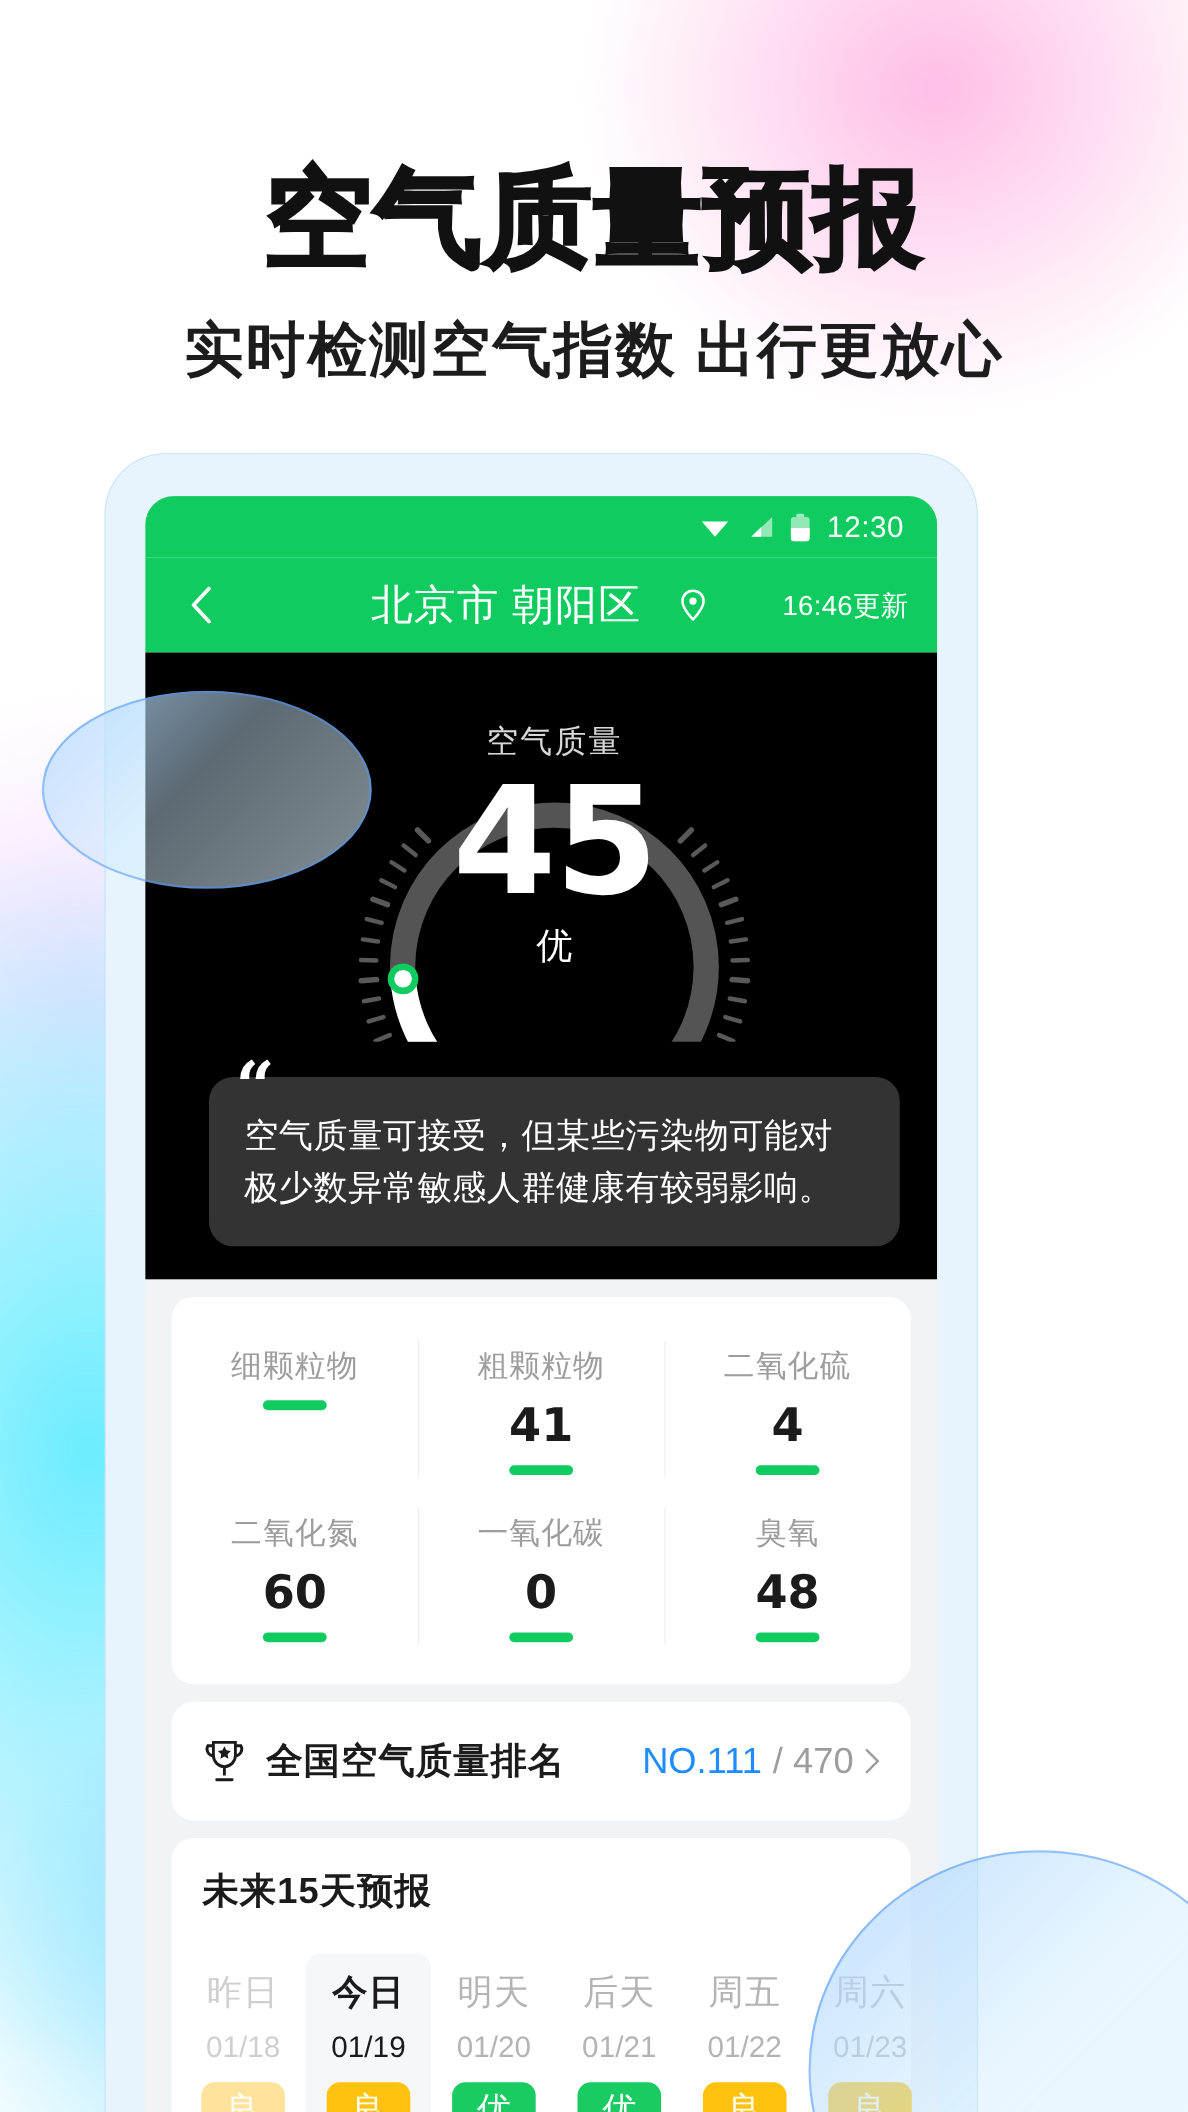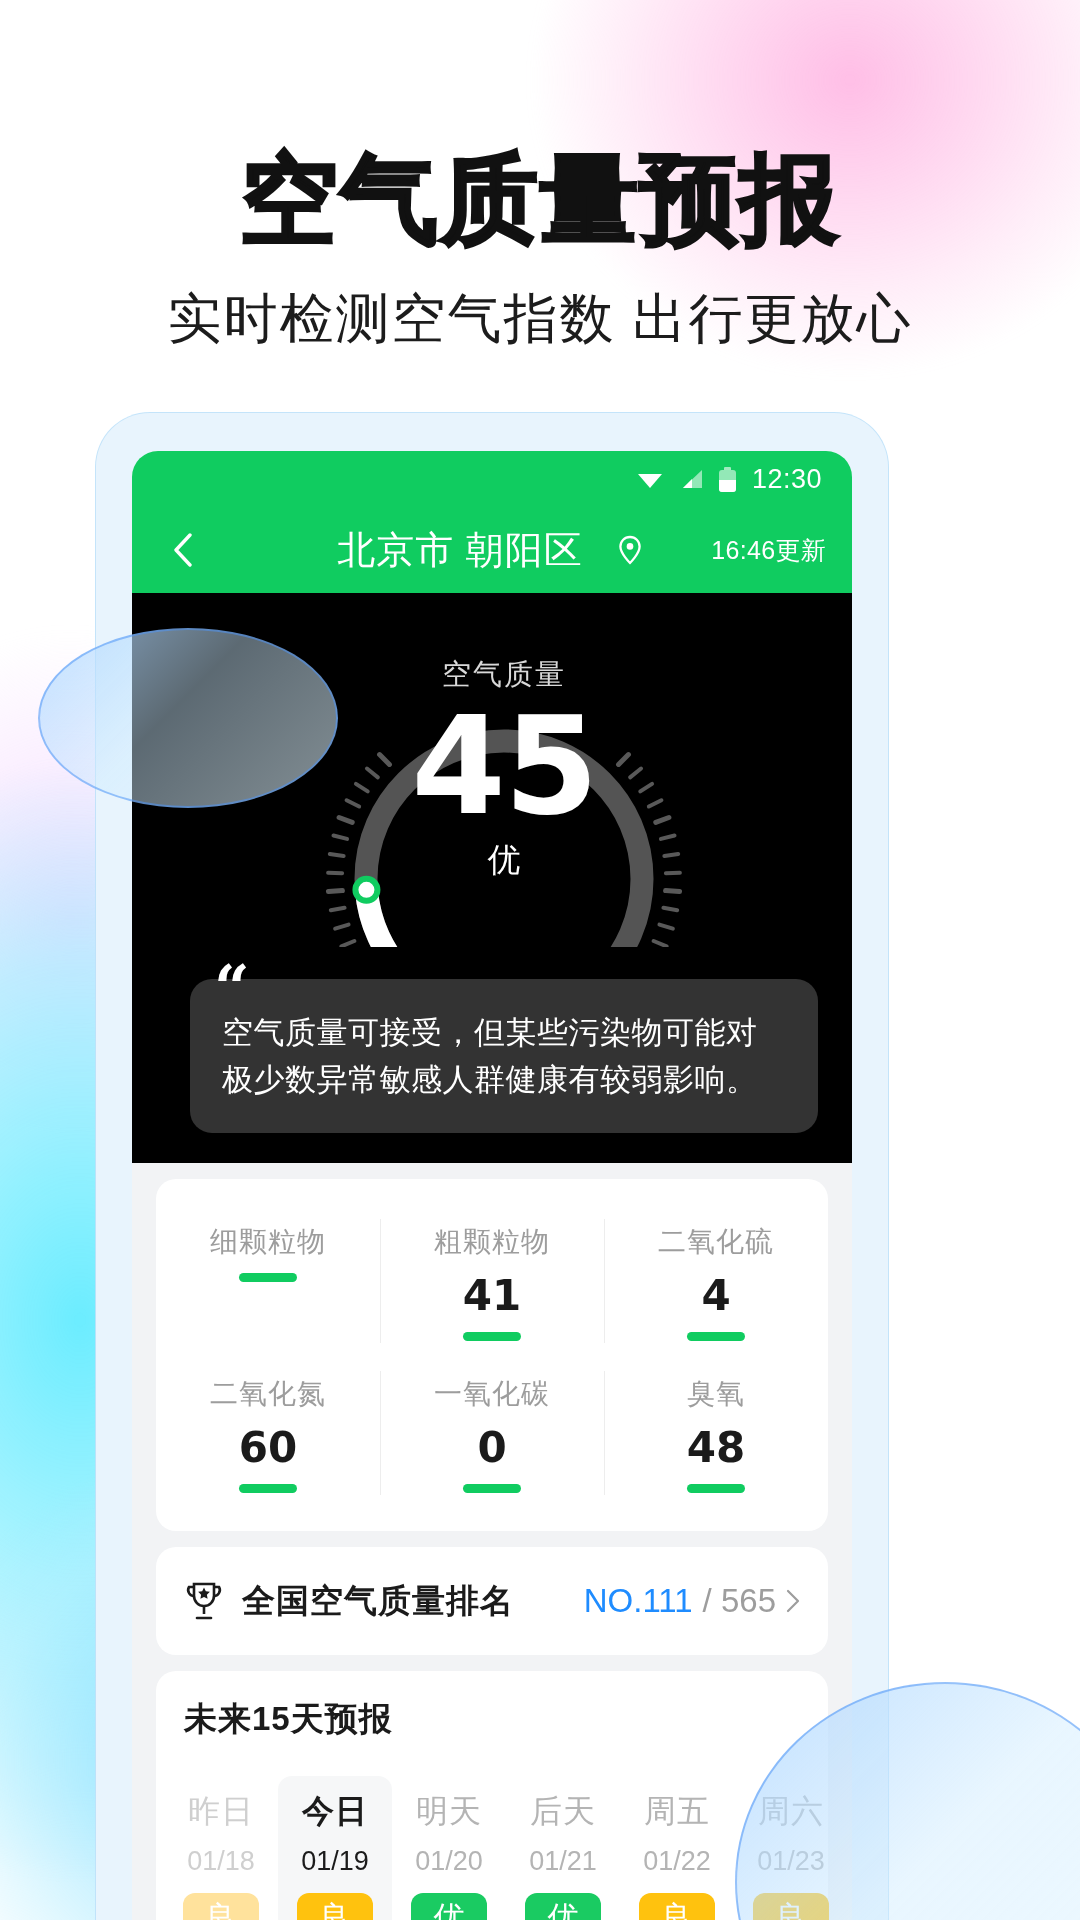--- a/index.html
+++ b/index.html
@@ -49,21 +49,21 @@
   
   .headline-wrap { position:absolute; left:0; right:0; top:148px; text-align:center; z-index:4; }
   .headline {
     font-size:98px; line-height:1.06; font-weight:700;
     letter-spacing:2px; color:#111111;
     font-family:"DejaVu Sans","Liberation Sans",sans-serif;
     -webkit-text-stroke:3px #111111;
   }
   .subhead {
     margin-top:34px; font-size:54px; line-height:1.2;
-    color:#1c1c1c; font-weight:400; letter-spacing:2px;
+    color:#1c1c1c; font-weight:700; letter-spacing:2px;
     font-family:"Liberation Sans","DejaVu Sans",sans-serif;
   }
 
   
   .phone {
     position:absolute; left:96px; top:413px;
     width:792px; height:1560px;
     background:#e8f4fd;
     border-radius:54px 54px 0 0;
     box-shadow:0 0 0 1px rgba(190,225,250,.9);
@@ -335,21 +335,21 @@
           <path d="M10 4 h20 v12 a10 10 0 0 1 -20 0 Z" fill="none" stroke="#1b1b1b" stroke-width="2.6"></path>
           <path d="M10 7 H5 a6 6 0 0 0 6 9" fill="none" stroke="#1b1b1b" stroke-width="2.6"></path>
           <path d="M30 7 H35 a6 6 0 0 1 -6 9" fill="none" stroke="#1b1b1b" stroke-width="2.6"></path>
           <path d="M20 26 v8" stroke="#1b1b1b" stroke-width="2.6"></path>
           <path d="M13 38 h14" stroke="#1b1b1b" stroke-width="2.6" stroke-linecap="round"></path>
           <path d="M20 7.5 l1.8 3.7 4.1 .6 -3 2.9 .7 4.1 -3.6 -1.9 -3.6 1.9 .7 -4.1 -3 -2.9 4.1 -.6 Z" fill="#1b1b1b"></path>
         </svg>
         <span class="rank-label">全国空气质量排名</span>
         <span class="rank-right">
           <span class="rank-no">NO.111</span>
-          <span class="rank-total">/ 565</span>
+          <span class="rank-total">/ 470</span>
           <svg class="rank-chevron" viewBox="0 0 14 24">
             <path d="M2 2 L12 12 L2 22" stroke="#9d9d9d" stroke-width="2.2" fill="none" stroke-linecap="round" stroke-linejoin="round"></path>
           </svg>
         </span>
       </div>
 
       <div class="card forecast-card">
         <div class="forecast-title">未来15天预报</div>
         <div class="forecast-days" id="forecast-days">
             <div class="fday past">

